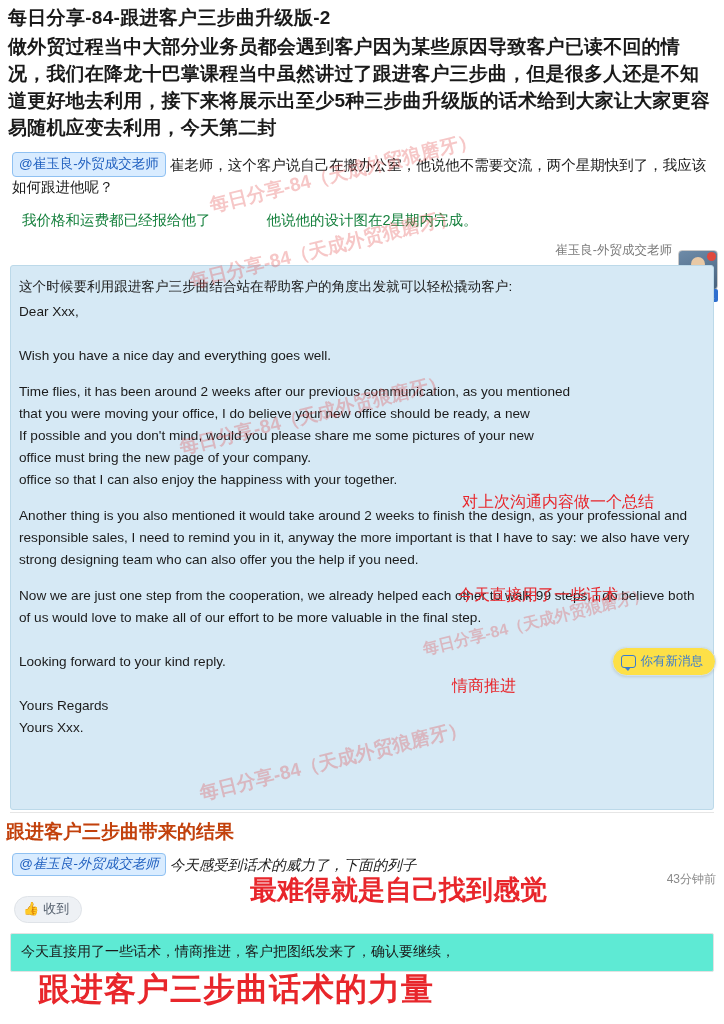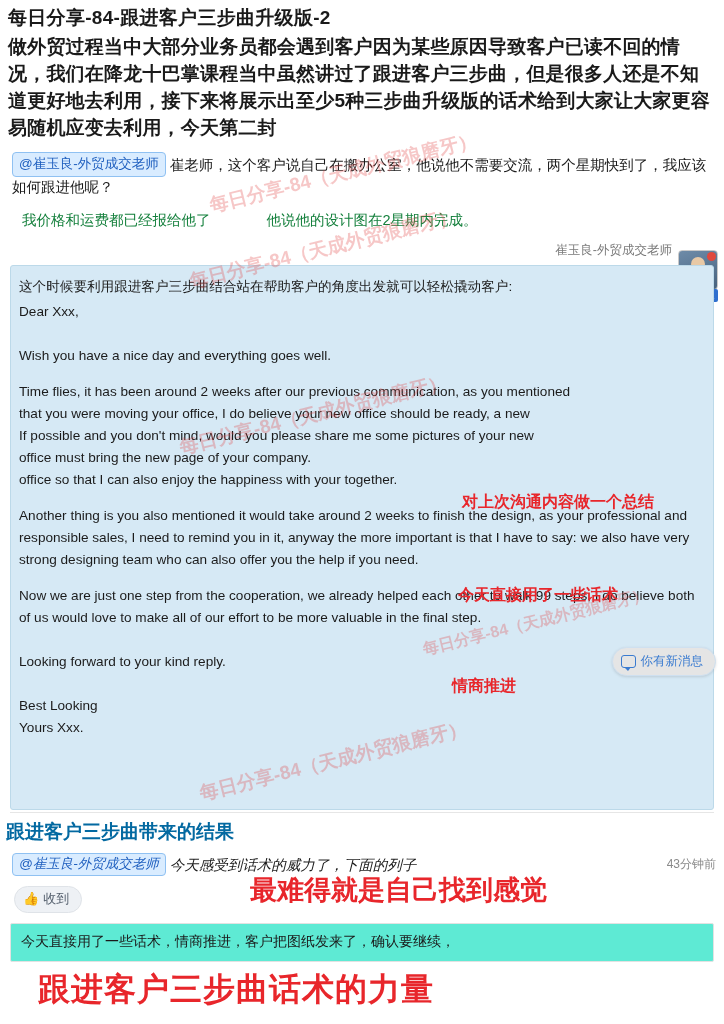--- a/index.html
+++ b/index.html
@@ -159,21 +159,21 @@
   .bubble p.tight {
     margin-bottom: 0;
   }
   .bubble .sig {
     margin: 0;
   }
 
   
   .anno {
     color: #e8262b;
-    font-weight: bold;
+    font-weight: normal;
     position: absolute;
     white-space: nowrap;
   }
   .anno-1 { left: 462px; top: 492px; font-size: 16px; }
   .anno-2 { left: 458px; top: 585px; font-size: 16px; }
   .anno-3 { left: 452px; top: 676px; font-size: 16px; }
 
   
   .wm {
     position: absolute;
@@ -188,21 +188,21 @@
   .wm-b { left: 186px; top: 236px; }
   .wm-c { left: 176px; top: 402px; }
   .wm-d { left: 420px; top: 612px; font-size: 16px; }
   .wm-e { left: 196px; top: 748px; }
 
   
   .new-msg {
     position: absolute;
     right: 8px;
     bottom: 212px;
-    background: #e5e5e5;
+    background: #fde047;
     border: 1px solid #cfe0f0;
     border-radius: 16px;
     padding: 5px 12px 5px 8px;
     font-size: 12.5px;
     color: #3a7bd0;
     box-shadow: 0 1px 3px rgba(0,0,0,0.12);
     display: flex;
     align-items: center;
     gap: 5px;
   }
@@ -219,36 +219,36 @@
     position: absolute;
     left: 2px;
     bottom: -4px;
     border-left: 4px solid transparent;
     border-right: 3px solid transparent;
     border-top: 4px solid #3a7bd0;
   }
 
   
   .result-head {
-    color: #0369a1;
+    color: #c2410c;
     font-weight: bold;
     font-size: 19px;
     padding: 6px 8px 4px 6px;
   }
 
   
   .msg-row2 {
     padding: 4px 10px 4px 12px;
     font-size: 14.5px;
     color: #1a1a1a;
     font-style: italic;
   }
   .reply-pill {
     display: inline-block;
-    margin: 6px 0 0 14px;
+    margin: 16px 0 0 14px;
     background: #eef1f5;
     border: 1px solid #dfe3e8;
     border-radius: 14px;
     font-size: 13px;
     color: #4c5man;
     color: #55606e;
     padding: 3px 12px 4px 8px;
   }
   .reply-pill .thumb {
     color: #f0a030;
@@ -282,21 +282,21 @@
     color: #e8262b;
     font-weight: bold;
     font-size: 32px;
     white-space: nowrap;
     letter-spacing: 1px;
   }
 
   .timestamp {
     position: absolute;
     right: 8px;
-    bottom: 15px;
+    bottom: 0;
     font-size: 12px;
     color: #8a8a8a;
   }
 
   
   .hr-thin {
     height: 1px;
     background: #e6e6e6;
     margin: 2px 10px 0 10px;
   }
@@ -335,21 +335,21 @@
     <p class="tight">Dear Xxx,</p>
     <p style="margin-top:22px;">Wish you have a nice day and everything goes well.</p>
     <p class="tight">Time flies, it has been around 2 weeks after our previous communication, as you mentioned</p>
     <p class="tight">that you were moving your office, I do believe your new office should be ready, a new</p>
     <p class="tight">If possible and you don't mind, would you please share me some pictures of your new</p>
     <p class="tight">office must bring the new page of your company.</p>
     <p>office so that I can also enjoy the happiness with your together.</p>
     <p>Another thing is you also mentioned it would take around 2 weeks to finish the design, as your professional and responsible sales, I need to remind you in it, anyway the more important is that I have to say: we also have very strong designing team who can also offer you the help if you need.</p>
     <p style="margin-top:12px;">Now we are just one step from the cooperation, we already helped each other to walk 99 steps, I do believe both of us would love to make all of our effort to be more valuable in the final step.</p>
     <p style="margin-top:22px;">Looking forward to your kind reply.</p>
-    <p class="sig" style="margin-top:22px;">Best Looking</p>
+    <p class="sig" style="margin-top:22px;">Yours Regards</p>
     <p class="sig">Yours Xxx.</p>
   </div>
 
   <div class="hr-thin"></div>
 
   
   <div class="anno anno-1">对上次沟通内容做一个总结</div>
   <div class="anno anno-2">今天直接用了一些话术</div>
   <div class="anno anno-3">情商推进</div>
 

